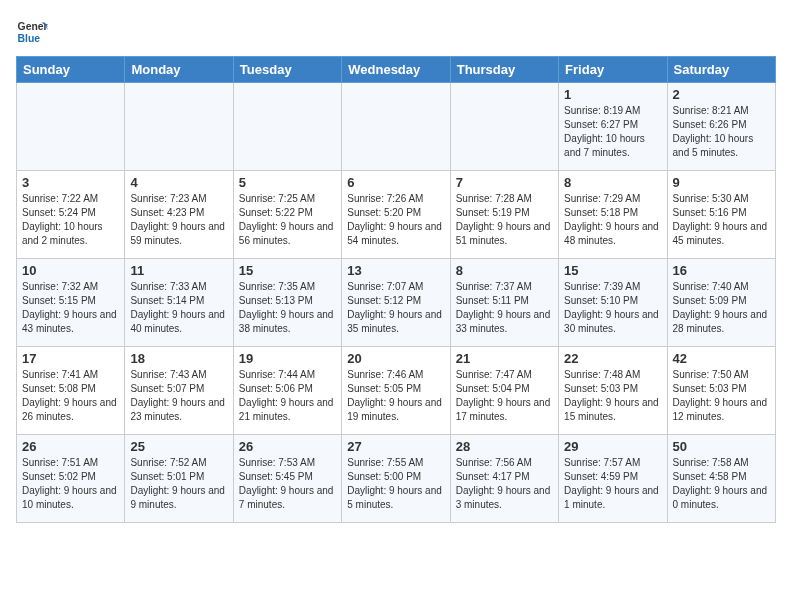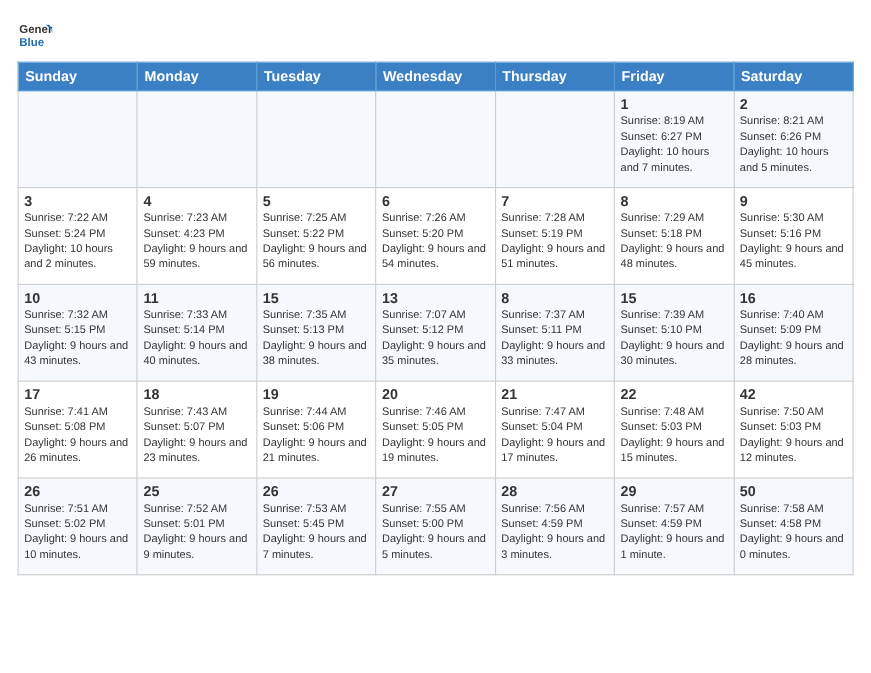--- a/index.html
+++ b/index.html
@@ -276,21 +276,21 @@
         </td>
         <td>
           <span class="day-num">27</span>
           <div class="day-info">Sunrise: 7:55 AM
 Sunset: 5:00 PM
 Daylight: 9 hours and 5 minutes.</div>
         </td>
         <td>
           <span class="day-num">28</span>
           <div class="day-info">Sunrise: 7:56 AM
-Sunset: 4:59 PM
+Sunset: 4:17 PM
 Daylight: 9 hours and 3 minutes.</div>
         </td>
         <td>
           <span class="day-num">29</span>
           <div class="day-info">Sunrise: 7:57 AM
 Sunset: 4:59 PM
 Daylight: 9 hours and 1 minute.</div>
         </td>
         <td>
           <span class="day-num">50</span>

